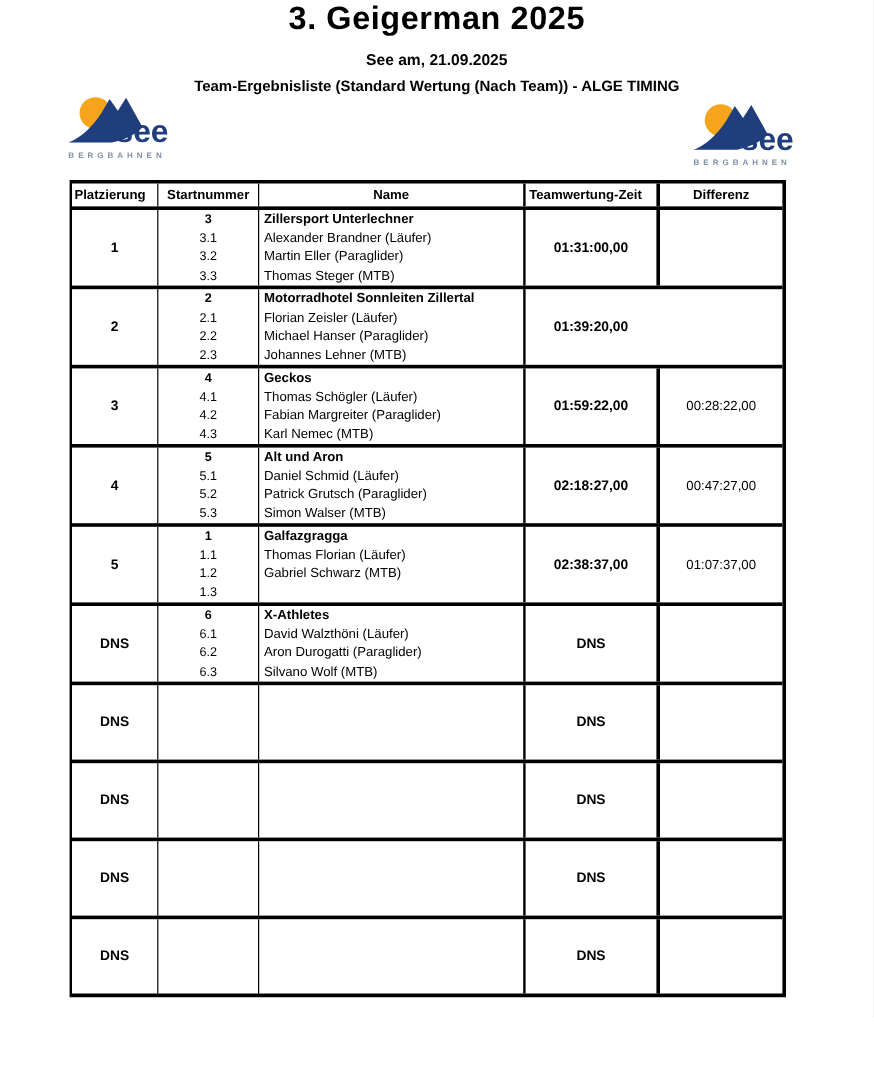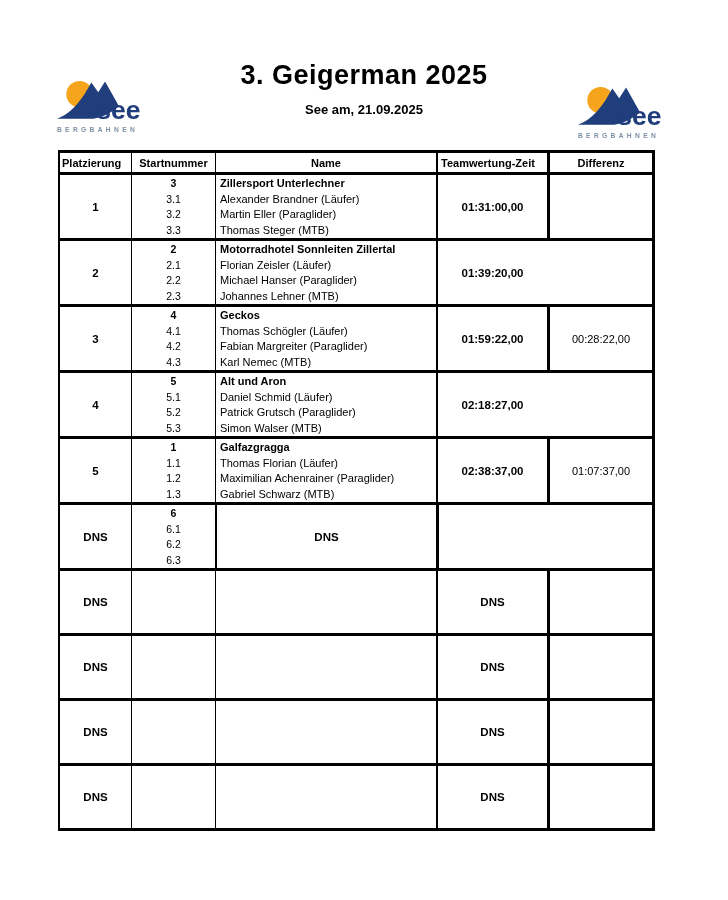--- a/index.html
+++ b/index.html
@@ -2,21 +2,21 @@
 <html><head>
 <meta charset="utf-8">
 <style>
   html,body { margin:0; padding:0; background:#e8e8e8; }
   .page {
     width:728px; height:900px; background:#ffffff; position:relative;
     font-family:"Liberation Sans", sans-serif; color:#000; margin:0 auto;
     overflow:hidden;
   }
   
-  .titles { text-align:center; padding-top:60px; }
+  .titles { text-align:center; }
   .page-title { font-size:27px; font-weight:bold; margin:0; letter-spacing:0.5px; }
   .event-date { font-size:13px; font-weight:bold; margin-top:11px; }
   .listing-type { font-size:12.5px; font-weight:bold; margin-top:8px; }
   .logo { position:absolute; width:108px; height:62px; }
   .logo-left  { left:56px;  top:74px; }
   .logo-right { left:577px; top:80px; }
   .logo svg { width:100%; height:100%; display:block; }
   
   .rtable {
     position:absolute; left:58px; top:150px; width:597px;
@@ -69,20 +69,21 @@
       <circle cx="24" cy="20" r="13.5" fill="#F7A41D"></circle>
       <path d="M1 45 C12 41 21 32 29 20 L36 8 L43 18 L50 7 L64 32 C57 39 48 43 38 45 Z" fill="#203D7C"></path>
       <text x="41" y="45" font-size="27" font-weight="bold" font-family="Liberation Sans, sans-serif" fill="#203D7C">see</text>
       <text x="1" y="58" font-size="6.8" font-weight="bold" letter-spacing="3.4" font-family="Liberation Sans, sans-serif" fill="#7E90A5">BERGBAHNEN</text>
     </svg>
   </div>
 
   <div class="titles">
     <h1 class="page-title">3. Geigerman 2025</h1>
     <div class="event-date">See am, 21.09.2025</div>
+    <div class="listing-type">Team-Ergebnisliste (Standard Wertung (Nach Team)) - ALGE TIMING</div>
   </div>
 
   <div class="rtable">
     <div class="thead">
       <div class="h h-platz">Platzierung</div>
       <div class="h h-start col2">Startnummer</div>
       <div class="h h-name col3">Name</div>
       <div class="h h-zeit col4">Teamwertung-Zeit</div>
       <div class="h h-diff col5">Differenz</div>
     </div>
@@ -145,46 +146,52 @@
             <div>5.2</div>
             <div>5.3</div>
           </div>
           <div class="c c-name col3">
             <div class="team">Alt und Aron</div>
             <div>Daniel Schmid (Läufer)</div>
             <div>Patrick Grutsch (Paraglider)</div>
             <div>Simon Walser (MTB)</div>
           </div>
           <div class="c c-zeit col4">02:18:27,00</div>
+          <div class="c c-diff col5">00:47:27,00</div>
         </div>
         <div class="trow">
           <div class="c c-platz">5</div>
           <div class="c c-start col2">
             <div class="lead">1</div>
             <div>1.1</div>
             <div>1.2</div>
             <div>1.3</div>
           </div>
           <div class="c c-name col3">
             <div class="team">Galfazgragga</div>
             <div>Thomas Florian (Läufer)</div>
-            <div>Maximilian Achenrainer (Paraglider)</div>
             <div>Gabriel Schwarz (MTB)</div>
           </div>
           <div class="c c-zeit col4">02:38:37,00</div>
           <div class="c c-diff col5">01:07:37,00</div>
         </div>
         <div class="trow">
           <div class="c c-platz">DNS</div>
           <div class="c c-start col2">
             <div class="lead">6</div>
             <div>6.1</div>
             <div>6.2</div>
             <div>6.3</div>
           </div>
+          <div class="c c-name col3">
+            <div class="team">X-Athletes</div>
+            <div>David Walzthöni (Läufer)</div>
+            <div>Aron Durogatti (Paraglider)</div>
+            <div>Silvano Wolf (MTB)</div>
+          </div>
           <div class="c c-zeit col4">DNS</div>
           <div class="c c-diff col5"></div>
         </div>
         <div class="trow">
           <div class="c c-platz">DNS</div>
           <div class="c c-start col2"></div>
           <div class="c c-name col3"></div>
           <div class="c c-zeit col4">DNS</div>
           <div class="c c-diff col5"></div>
         </div>

